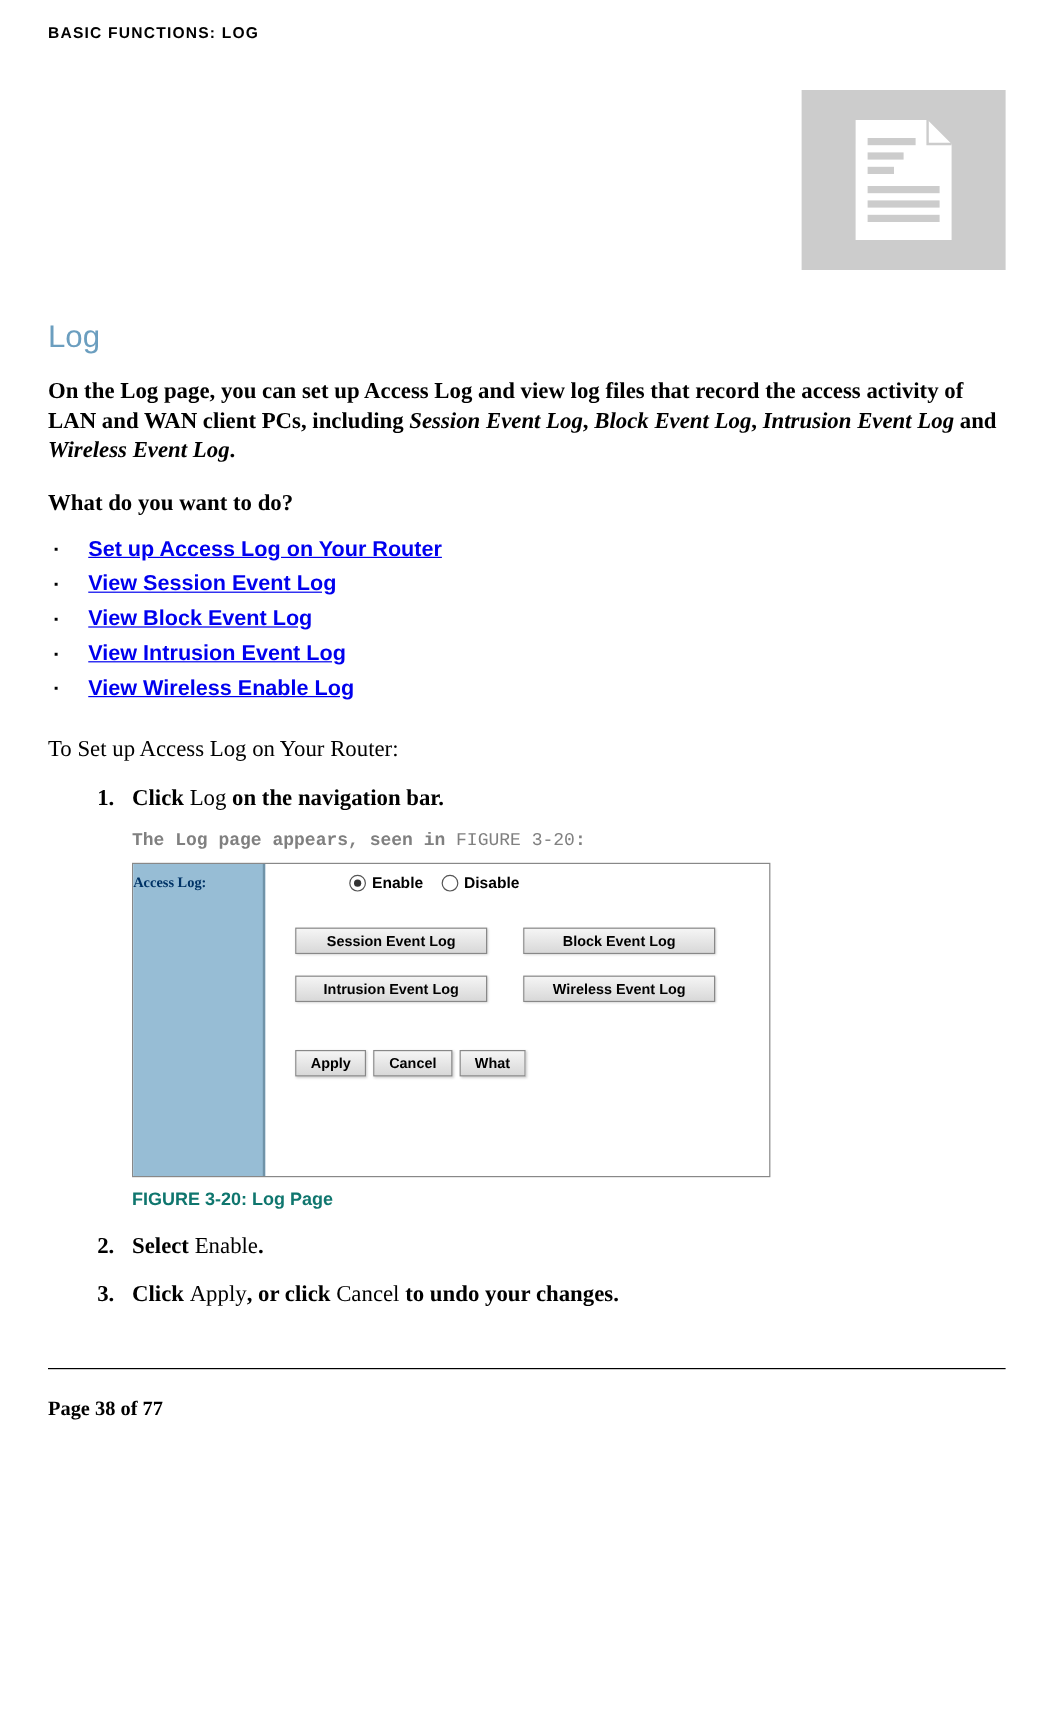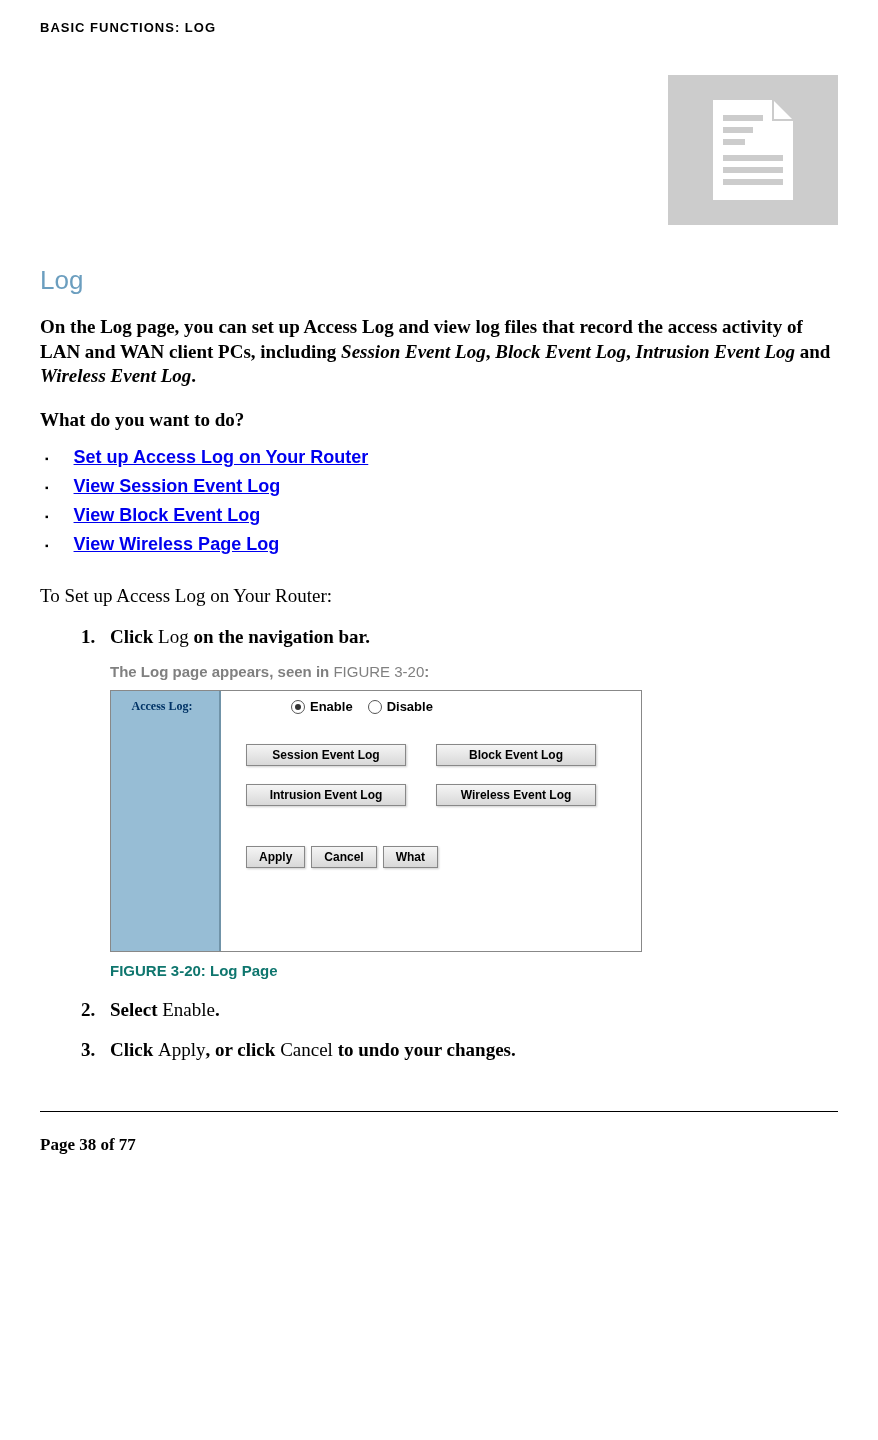--- a/index.html
+++ b/index.html
@@ -87,21 +87,21 @@
     }
     .steps li {
       margin-bottom: 18px;
       font-weight: bold;
       padding-left: 10px;
     }
     .steps li .normal {
       font-weight: normal;
     }
     .figure-intro {
-      font-family: Liberation Sans, sans-serif;
+      font-family: Liberation Mono, monospace;
       color: #808080;
       font-weight: bold;
       font-size: 15px;
       margin-bottom: 10px;
       margin-top: 15px;
     }
     .figure-intro .ref {
       font-weight: normal;
     }
     .figure-container {
@@ -221,36 +221,37 @@
 <p class="intro-text">
   <span>On the Log page, you can set up Access Log and view log files that record the access activity of LAN and WAN client PCs, including </span><span class="italic">Session Event Log</span><span>, </span><span class="italic">Block Event Log</span><span>, </span><span class="italic">Intrusion Event Log</span><span> and </span><span class="italic">Wireless Event Log</span><span>.</span>
 </p>
 
 <p class="subheading">What do you want to do?</p>
 
 <ul class="link-list">
   <li><a href="#">Set up Access Log on Your Router</a></li>
   <li><a href="#">View Session Event Log</a></li>
   <li><a href="#">View Block Event Log</a></li>
-  <li><a href="#">View Wireless Page Log</a></li>
+  <li><a href="#">View Intrusion Event Log</a></li>
+  <li><a href="#">View Wireless Enable Log</a></li>
 </ul>
 
 <p class="procedure-title">To Set up Access Log on Your Router:</p>
 
 <ol class="steps">
   <li>
     <span>Click </span><span class="normal">Log</span><span> on the navigation bar.</span>
     
     <div class="figure-intro">
       <span>The Log page appears, seen in </span><span class="ref">FIGURE 3-20</span><span>:</span>
     </div>
     
     <div class="figure-container">
       <div class="figure-sidebar">
-        <div style="text-align:center;padding:8px 6px 0 0;font-family:Tahoma;font-size:12px;font-weight:bold;color:#003366;">Access Log:</div>
+        <div style="text-align:left;padding:8px 6px 0 0;font-family:Tahoma;font-size:12px;font-weight:bold;color:#003366;">Access Log:</div>
       </div>
       <div class="figure-content">
         <div class="access-row">
           <div class="radio-group">
             <div class="radio-item">
               <span class="radio-circle selected"></span>
               <span>Enable</span>
             </div>
             <div class="radio-item">
               <span class="radio-circle"></span>

